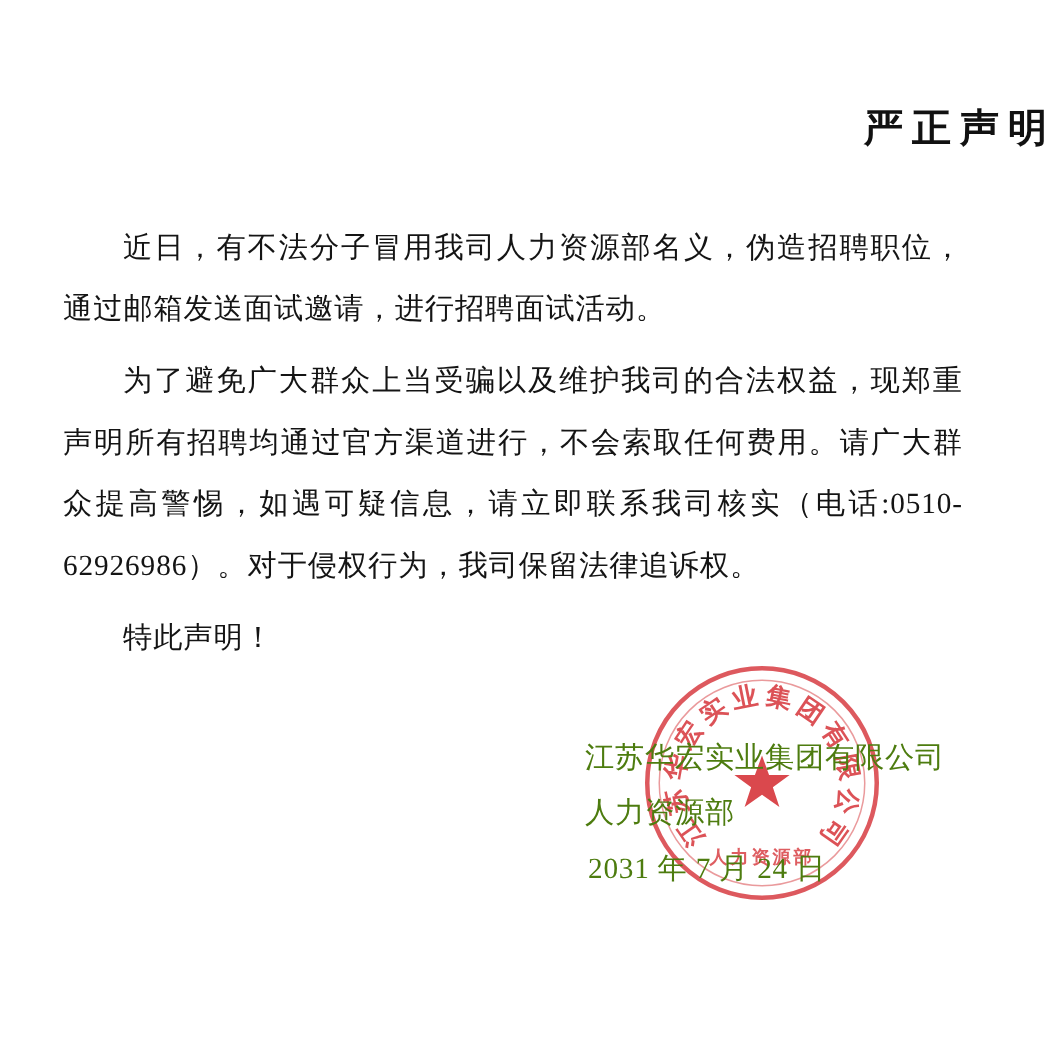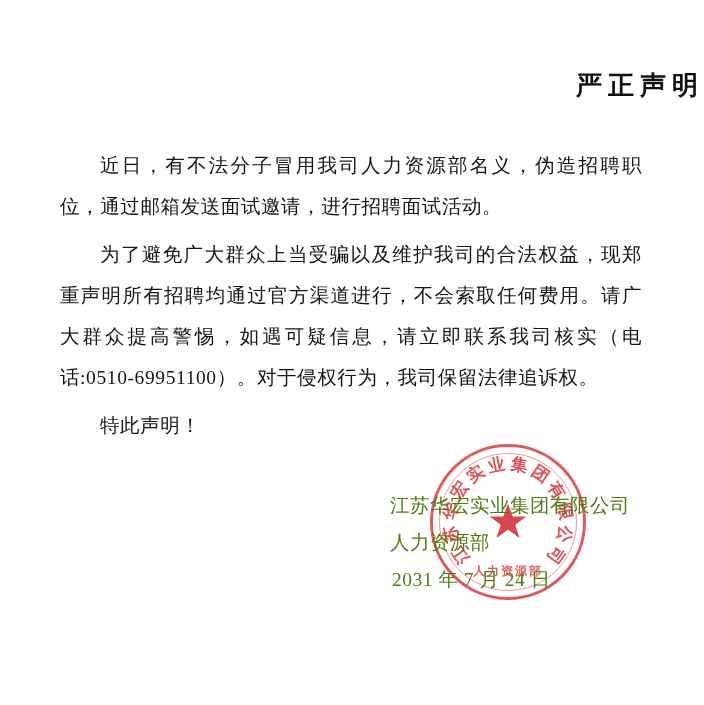--- a/index.html
+++ b/index.html
@@ -25,21 +25,21 @@
     font-size: 26px;
     font-weight: bold;
     letter-spacing: 6px;
     color: #111111;
     margin: 0;
     padding-top: 68px;
     font-family: "Liberation Serif", serif;
   }
   .body-text {
     margin: 0;
-    padding: 0 62px 0 60px;
+    padding: 0 62px 0 42px;
     color: #111111;
   }
   .para {
     font-size: 19.5px;
     line-height: 41px;
     text-align: justify;
     text-justify: inter-ideograph;
     text-indent: 40px;
     margin: 0;
     letter-spacing: 0.6px;
@@ -134,21 +134,21 @@
 </style>
 </head>
 <body>
 
 <div class="page">
 
   <h1 class="doc-title">严正声明</h1>
 
   <div class="body-text">
     <p class="para first">近日，有不法分子冒用我司人力资源部名义，伪造招聘职位，通过邮箱发送面试邀请，进行招聘面试活动。</p>
-    <p class="para second">为了避免广大群众上当受骗以及维护我司的合法权益，现郑重声明所有招聘均通过官方渠道进行，不会索取任何费用。请广大群众提高警惕，如遇可疑信息，请立即联系我司核实（电话:0510-69951100）。对于侵权行为，我司保留法律追诉权。</p>
+    <p class="para second">为了避免广大群众上当受骗以及维护我司的合法权益，现郑重声明所有招聘均通过官方渠道进行，不会索取任何费用。请广大群众提高警惕，如遇可疑信息，请立即联系我司核实（电话:0510-62926986）。对于侵权行为，我司保留法律追诉权。</p>
     <p class="para third">特此声明！</p>
   </div>
 
   <div class="seal">
     <div class="seal-ring"></div>
     <div class="seal-ring inner"></div>
     <div class="seal-text" id="seal-arc">
         <span style="transform: rotate(-215deg) translate(58px) rotate(90deg) translate(-50%, -50%);">江</span>
         <span style="transform: rotate(-192.273deg) translate(58px) rotate(90deg) translate(-50%, -50%);">苏</span>
         <span style="transform: rotate(-169.545deg) translate(58px) rotate(90deg) translate(-50%, -50%);">华</span>

